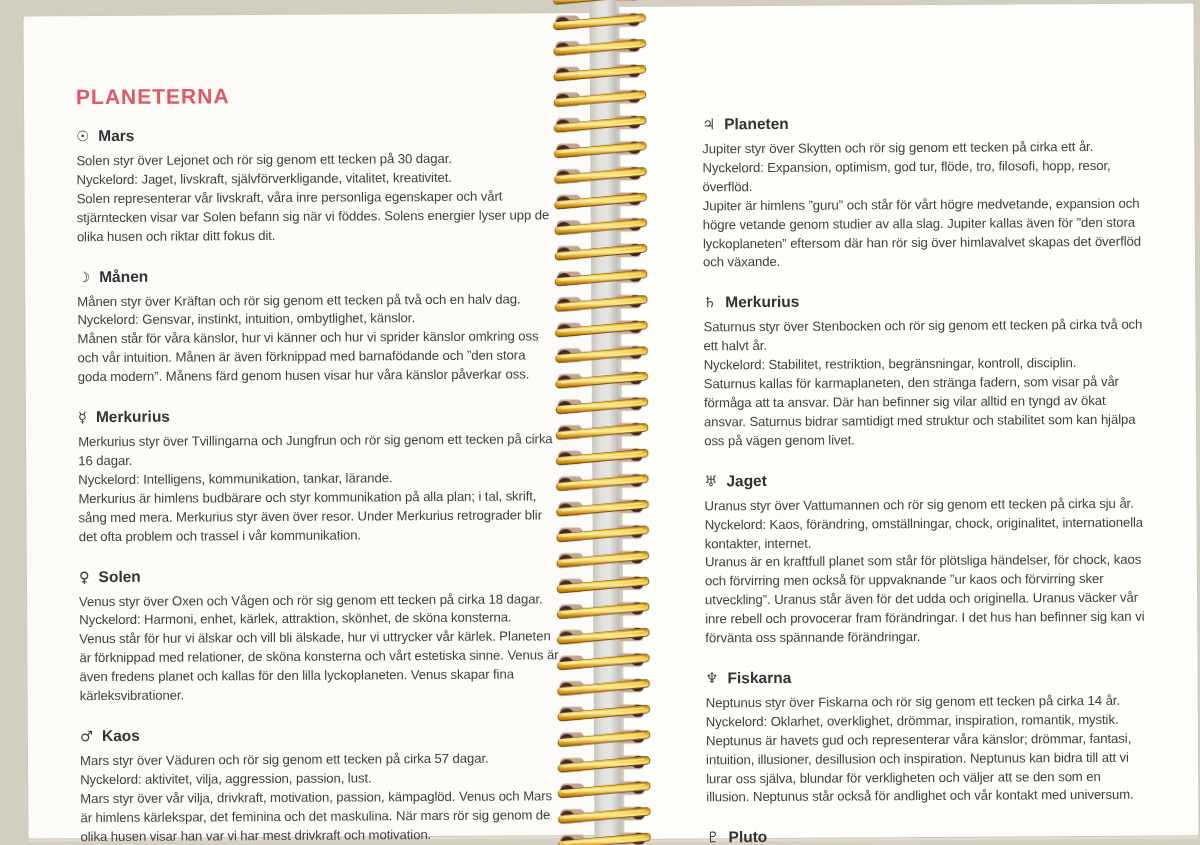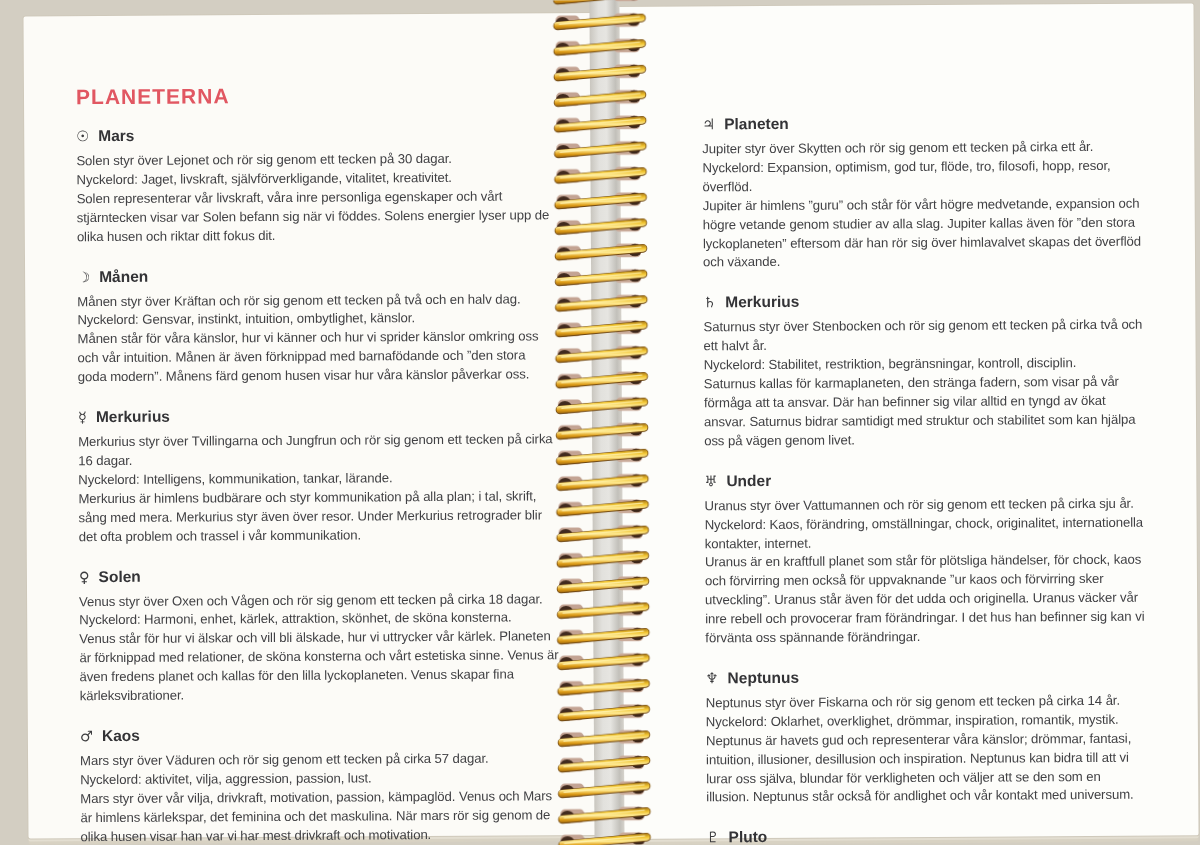--- a/index.html
+++ b/index.html
@@ -112,31 +112,31 @@
         <span>Merkurius</span>
       </h2>
       <p>Saturnus styr över Stenbocken och rör sig genom ett tecken på cirka två och ett halvt år.</p>
       <p>Nyckelord: Stabilitet, restriktion, begränsningar, kontroll, disciplin.</p>
       <p>Saturnus kallas för karmaplaneten, den stränga fadern, som visar på vår förmåga att ta ansvar. Där han befinner sig vilar alltid en tyngd av ökat ansvar. Saturnus bidrar samtidigt med struktur och stabilitet som kan hjälpa oss på vägen genom livet.</p>
     </section>
 
     <section class="sec">
       <h2 class="sec-h">
         <span class="sym">♅</span>
-        <span>Under</span>
+        <span>Jaget</span>
       </h2>
       <p>Uranus styr över Vattumannen och rör sig genom ett tecken på cirka sju år.</p>
       <p>Nyckelord: Kaos, förändring, omställningar, chock, originalitet, internationella kontakter, internet.</p>
       <p>Uranus är en kraftfull planet som står för plötsliga händelser, för chock, kaos och förvirring men också för uppvaknande ”ur kaos och förvirring sker utveckling”. Uranus står även för det udda och originella. Uranus väcker vår inre rebell och provocerar fram förändringar. I det hus han befinner sig kan vi förvänta oss spännande förändringar.</p>
     </section>
 
     <section class="sec">
       <h2 class="sec-h">
         <span class="sym">♆</span>
-        <span>Neptunus</span>
+        <span>Fiskarna</span>
       </h2>
       <p>Neptunus styr över Fiskarna och rör sig genom ett tecken på cirka 14 år.</p>
       <p>Nyckelord: Oklarhet, overklighet, drömmar, inspiration, romantik, mystik.</p>
       <p>Neptunus är havets gud och representerar våra känslor; drömmar, fantasi, intuition, illusioner, desillusion och inspiration. Neptunus kan bidra till att vi lurar oss själva, blundar för verkligheten och väljer att se den som en illusion. Neptunus står också för andlighet och vår kontakt med universum.</p>
     </section>
 
     <section class="sec">
       <h2 class="sec-h">
         <span class="sym">♇</span>
         <span>Pluto</span>

